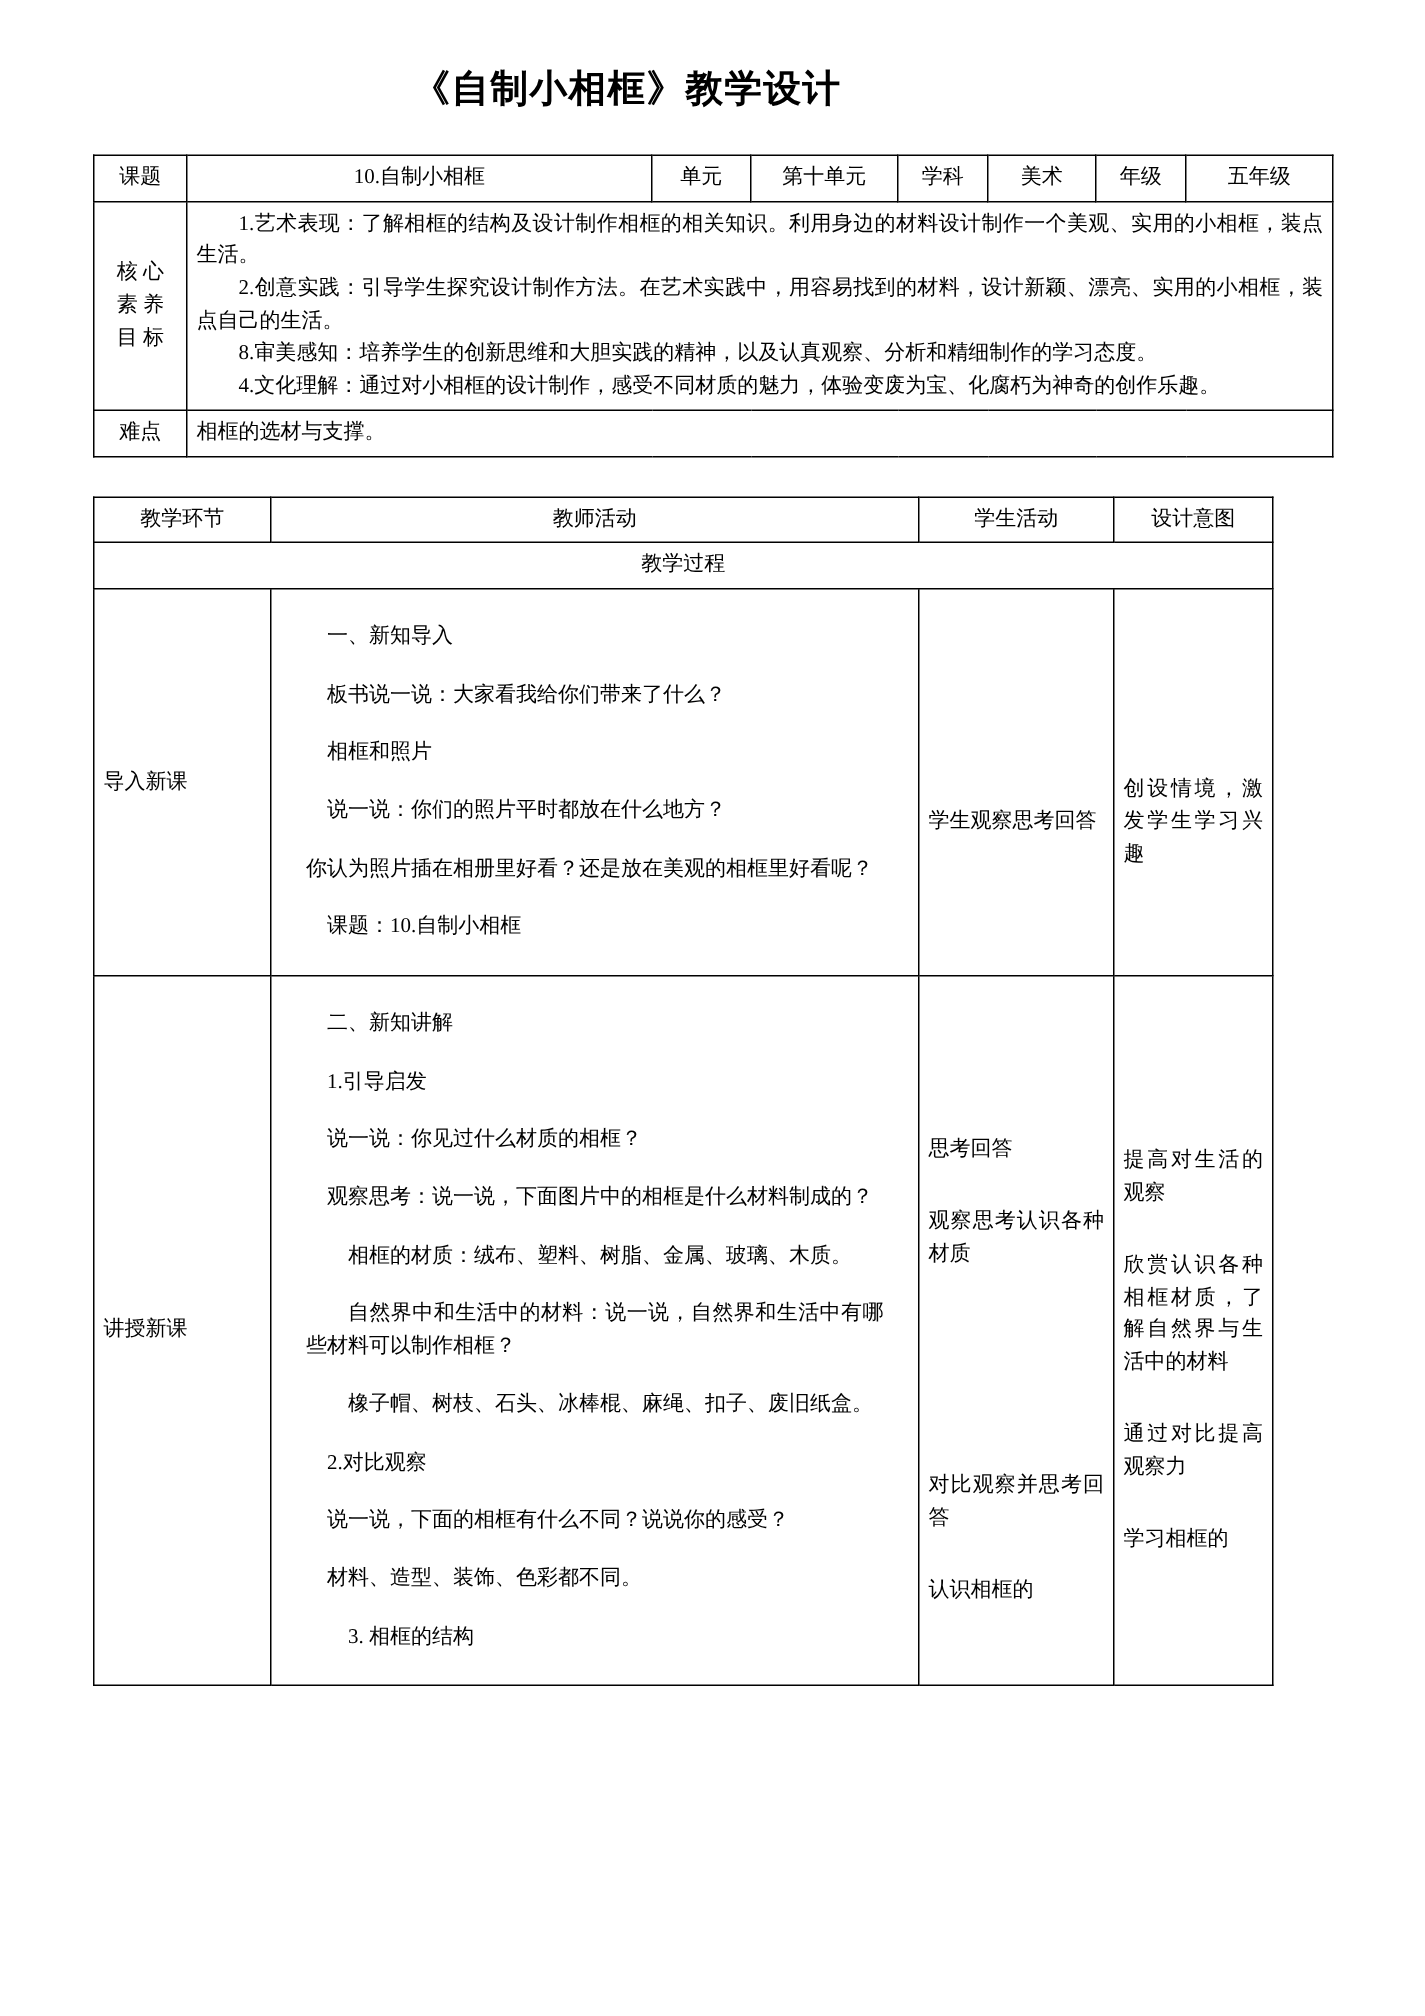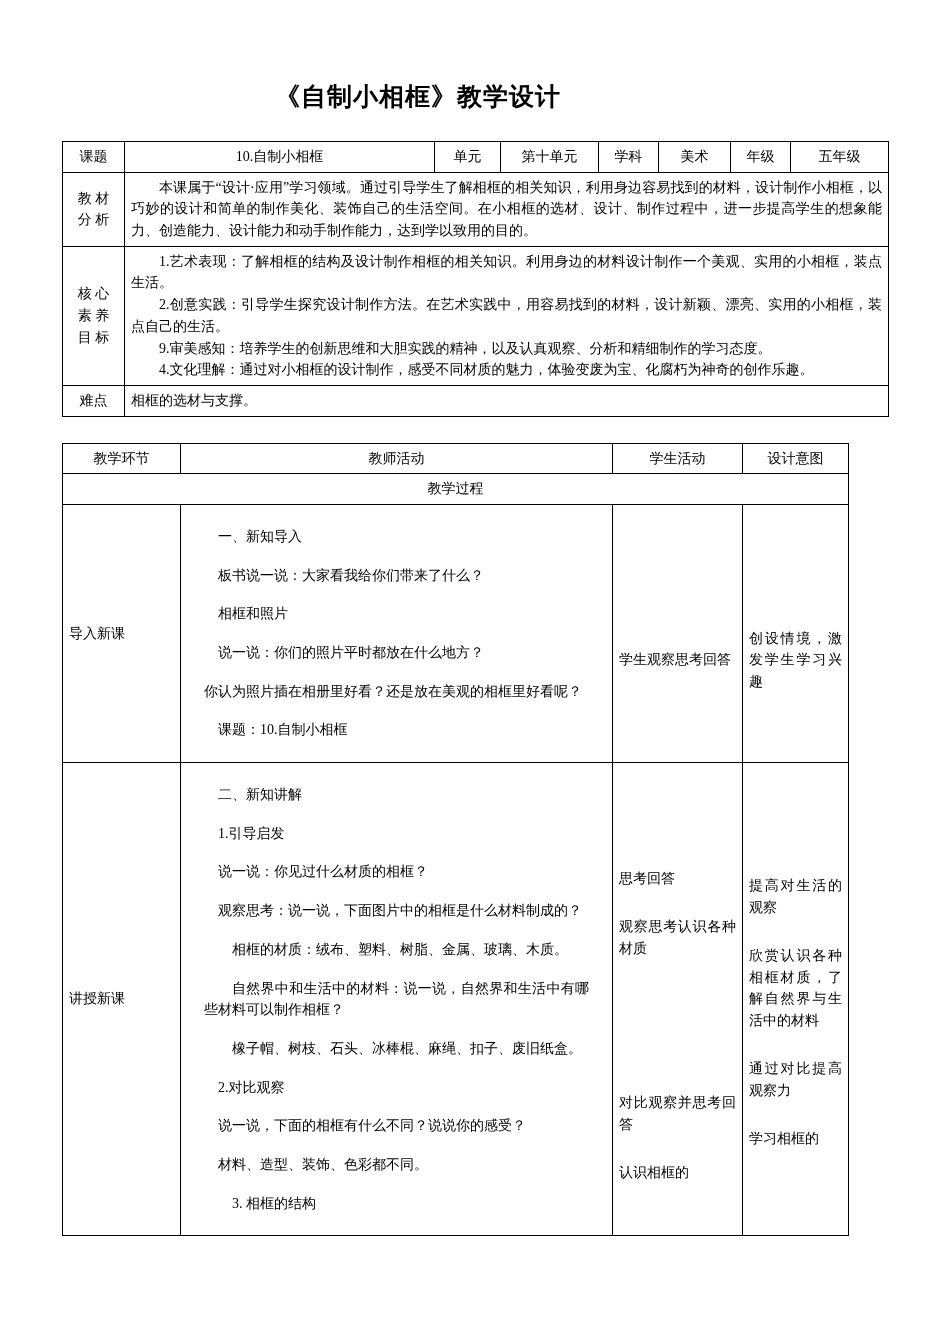--- a/index.html
+++ b/index.html
@@ -10,21 +10,21 @@
   body {
     width: 950px;
     min-height: 1344px;
     font-family: "Liberation Serif", "DejaVu Serif", serif;
     color: #000;
   }
   .page {
     width: 836px;
     min-height: 1344px;
     box-sizing: border-box;
-    padding: 80px 62px 20px 62px;
+    padding: 42px 62px 20px 62px;
   }
   .doc-title {
     text-align: center;
     font-size: 25px;
     font-weight: bold;
     letter-spacing: 1px;
     margin: 0 0 28px 0;
     font-family: "Liberation Serif", "DejaVu Serif", serif;
   }
   table.t {
@@ -142,37 +142,28 @@
         <td class="c-label">10.自制小相框</td>
         <td class="c-label">单元</td>
         <td class="c-label">第十单元</td>
         <td class="c-label">学科</td>
         <td class="c-label">美术</td>
         <td class="c-label">年级</td>
         <td class="c-label">五年级</td>
       </tr>
       <tr>
         <td class="lbl-spaced">
-          <div>教 材</div>
-          <div>分 析</div>
-        </td>
-        <td class="body-cell" colspan="7">
-          <p>本课属于“设计·应用”学习领域。通过引导学生了解相框的相关知识，利用身边容易找到的材料，设计制作小相框，以巧妙的设计和简单的制作美化、装饰自己的生活空间。在小相框的选材、设计、制作过程中，进一步提高学生的想象能力、创造能力、设计能力和动手制作能力，达到学以致用的目的。</p>
-        </td>
-      </tr>
-      <tr>
-        <td class="lbl-spaced">
           <div>核 心</div>
           <div>素 养</div>
           <div>目 标</div>
         </td>
         <td class="body-cell" colspan="7">
           <p>1.艺术表现：了解相框的结构及设计制作相框的相关知识。利用身边的材料设计制作一个美观、实用的小相框，装点生活。</p>
           <p>2.创意实践：引导学生探究设计制作方法。在艺术实践中，用容易找到的材料，设计新颖、漂亮、实用的小相框，装点自己的生活。</p>
-          <p>9.审美感知：培养学生的创新思维和大胆实践的精神，以及认真观察、分析和精细制作的学习态度。</p>
+          <p>8.审美感知：培养学生的创新思维和大胆实践的精神，以及认真观察、分析和精细制作的学习态度。</p>
           <p>4.文化理解：通过对小相框的设计制作，感受不同材质的魅力，体验变废为宝、化腐朽为神奇的创作乐趣。</p>
         </td>
       </tr>
       <tr>
         <td class="c-label">难点</td>
         <td class="body-cell" colspan="7">
           <p class="noind">相框的选材与支撑。</p>
         </td>
       </tr>
     </tbody>

